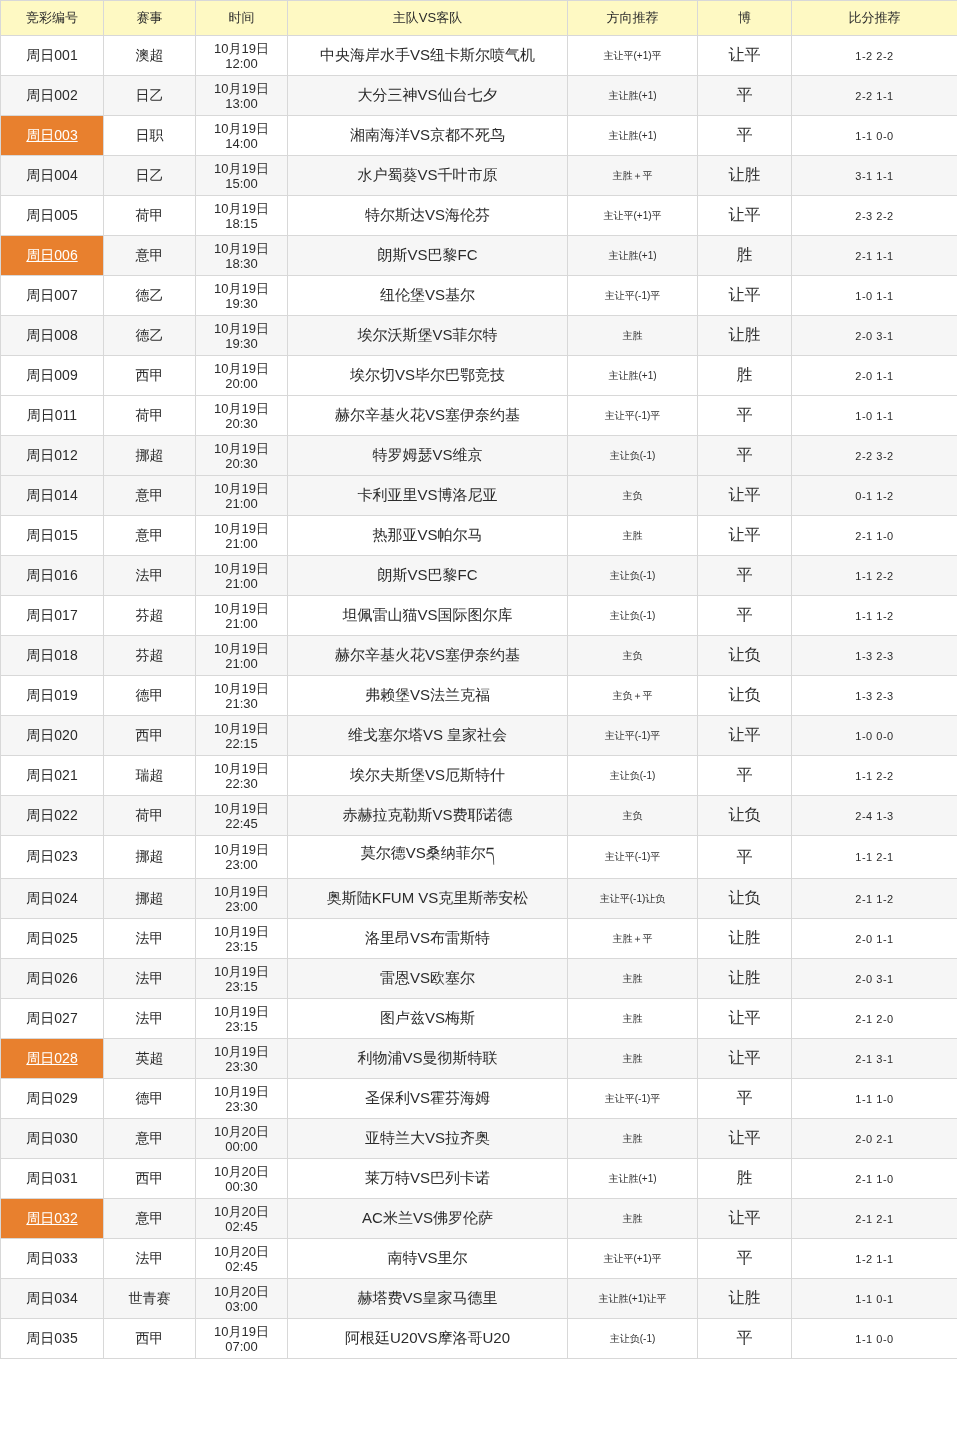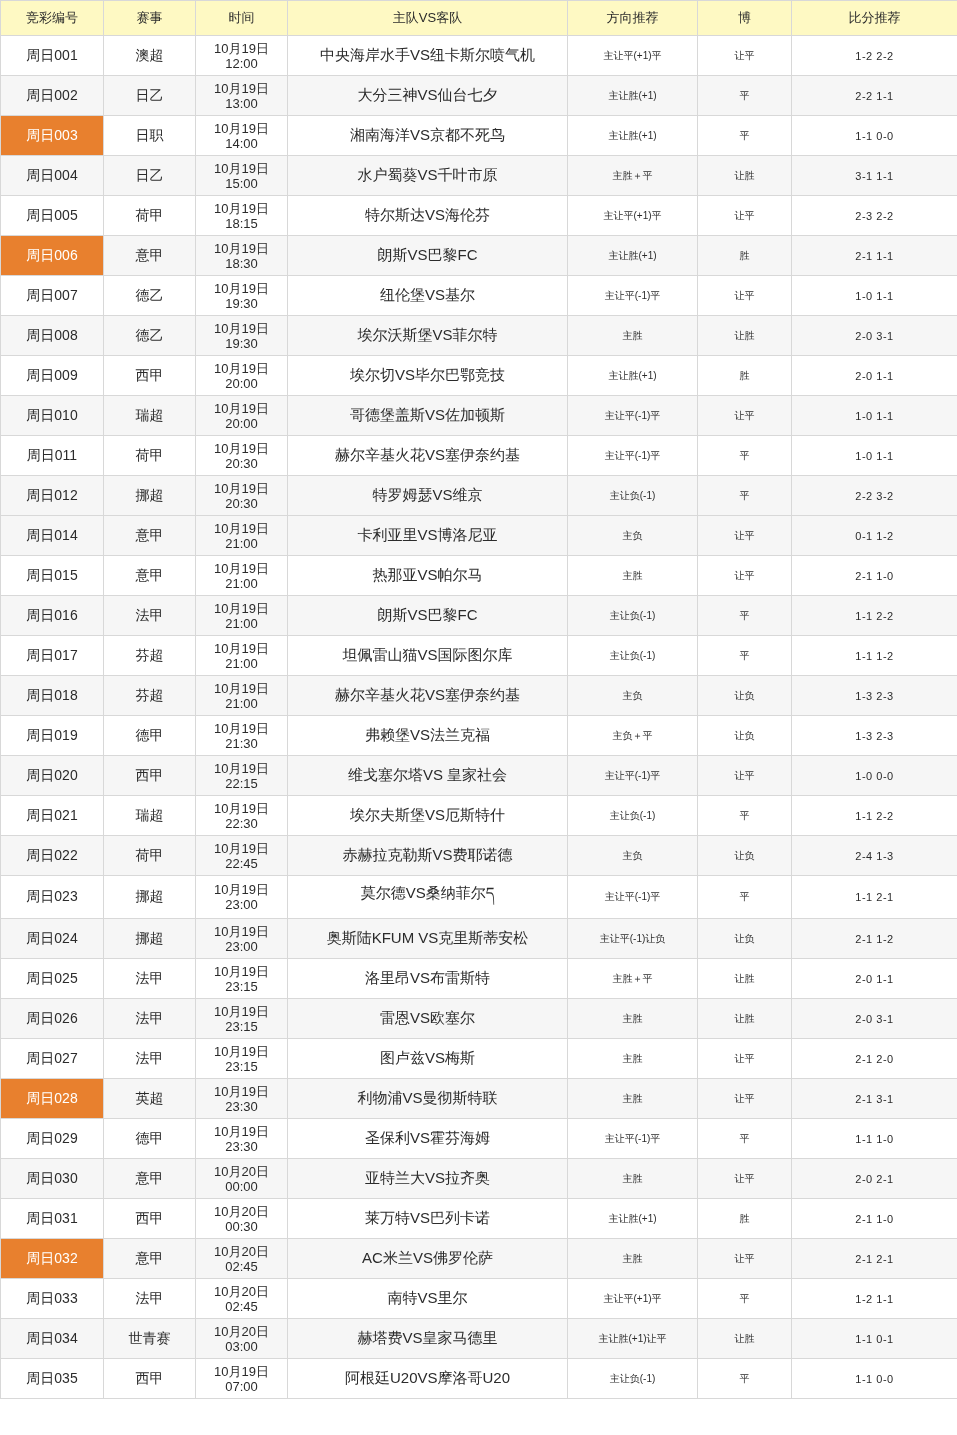--- a/index.html
+++ b/index.html
@@ -29,31 +29,32 @@
     font-size: 13px;
     background: #fef9c3;
     font-weight: normal;
   }
   tbody tr { height: 40px; }
   tbody tr.alt td { background: #f6f6f6; }
   td.num { font-size: 14px; }
   td.num.hl {
     background: #e8802e !important;
     color: #ffffff;
+    text-decoration: underline;
   }
   td.league { font-size: 14px; }
   td.time {
     font-size: 13px;
     line-height: 15px;
     color: #3a3a3a;
     margin-top: 10px;
   }
   td.match { font-size: 15px; }
   td.dir { font-size: 10px; }
-  td.bo { font-size: 10px; }
+  td.bo { font-size: 16px; }
   td.score { font-size: 11px; letter-spacing: 0.5px; }
   col.c-num { width: 103px; }
   col.c-league { width: 92px; }
   col.c-time { width: 92px; }
   col.c-match { width: 280px; }
   col.c-dir { width: 130px; }
   col.c-bo { width: 94px; }
   col.c-score { width: 166px; }
   .time-l1 { display: block; }
   .time-l2 { display: block; }
@@ -184,32 +185,20 @@
         <td class="league">西甲</td>
         <td class="time">
           <span class="time-l1">10月19日</span>
           <span class="time-l2">20:00</span>
         </td>
         <td class="match">埃尔切VS毕尔巴鄂竞技</td>
         <td class="dir">主让胜(+1)</td>
         <td class="bo">胜</td>
         <td class="score">2-0  1-1</td>
       </tr>
-      <tr class="alt">
-        <td class="num">周日010</td>
-        <td class="league">瑞超</td>
-        <td class="time">
-          <span class="time-l1">10月19日</span>
-          <span class="time-l2">20:00</span>
-        </td>
-        <td class="match">哥德堡盖斯VS佐加顿斯</td>
-        <td class="dir">主让平(-1)平</td>
-        <td class="bo">让平</td>
-        <td class="score">1-0  1-1</td>
-      </tr>
       <tr>
         <td class="num">周日011</td>
         <td class="league">荷甲</td>
         <td class="time">
           <span class="time-l1">10月19日</span>
           <span class="time-l2">20:30</span>
         </td>
         <td class="match">赫尔辛基火花VS塞伊奈约基</td>
         <td class="dir">主让平(-1)平</td>
         <td class="bo">平</td>

